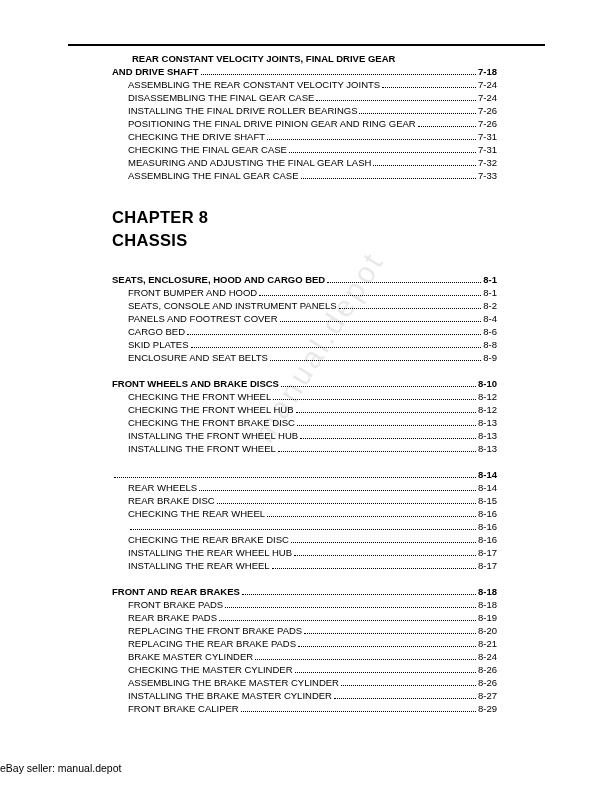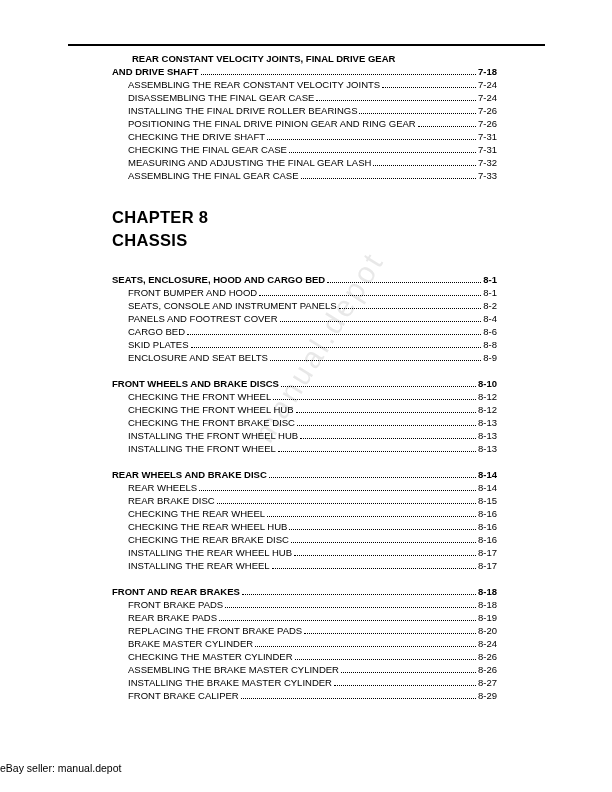--- a/index.html
+++ b/index.html
@@ -216,41 +216,39 @@
     <span class="toc-page">8-13</span>
   </div>
           <div class="toc-row sub-row">
     <span class="toc-title">INSTALLING THE FRONT WHEEL</span>
     <span class="dots"></span>
     <span class="toc-page">8-13</span>
   </div>
         </div>
         <div class="toc-section">
           <div class="toc-row head-row">
-    <span class="toc-title">REAR WHEELS AND BRAKE DISC</span>
     <span class="dots"></span>
     <span class="toc-page">8-14</span>
   </div>
           <div class="toc-row sub-row">
     <span class="toc-title">REAR WHEELS</span>
     <span class="dots"></span>
     <span class="toc-page">8-14</span>
   </div>
           <div class="toc-row sub-row">
     <span class="toc-title">REAR BRAKE DISC</span>
     <span class="dots"></span>
     <span class="toc-page">8-15</span>
   </div>
           <div class="toc-row sub-row">
     <span class="toc-title">CHECKING THE REAR WHEEL</span>
     <span class="dots"></span>
     <span class="toc-page">8-16</span>
   </div>
           <div class="toc-row sub-row">
-    <span class="toc-title">CHECKING THE REAR WHEEL HUB</span>
     <span class="dots"></span>
     <span class="toc-page">8-16</span>
   </div>
           <div class="toc-row sub-row">
     <span class="toc-title">CHECKING THE REAR BRAKE DISC</span>
     <span class="dots"></span>
     <span class="toc-page">8-16</span>
   </div>
           <div class="toc-row sub-row">
     <span class="toc-title">INSTALLING THE REAR WHEEL HUB</span>
@@ -278,20 +276,25 @@
     <span class="toc-title">REAR BRAKE PADS</span>
     <span class="dots"></span>
     <span class="toc-page">8-19</span>
   </div>
           <div class="toc-row sub-row">
     <span class="toc-title">REPLACING THE FRONT BRAKE PADS</span>
     <span class="dots"></span>
     <span class="toc-page">8-20</span>
   </div>
           <div class="toc-row sub-row">
+    <span class="toc-title">REPLACING THE REAR BRAKE PADS</span>
+    <span class="dots"></span>
+    <span class="toc-page">8-21</span>
+  </div>
+          <div class="toc-row sub-row">
     <span class="toc-title">BRAKE MASTER CYLINDER</span>
     <span class="dots"></span>
     <span class="toc-page">8-24</span>
   </div>
           <div class="toc-row sub-row">
     <span class="toc-title">CHECKING THE MASTER CYLINDER</span>
     <span class="dots"></span>
     <span class="toc-page">8-26</span>
   </div>
           <div class="toc-row sub-row">

